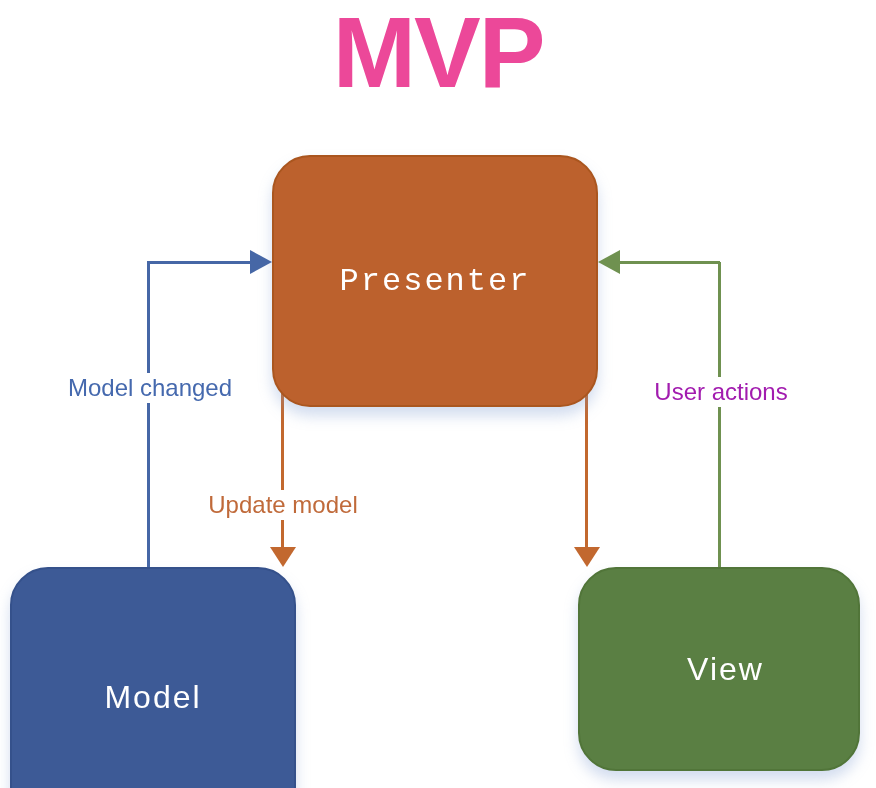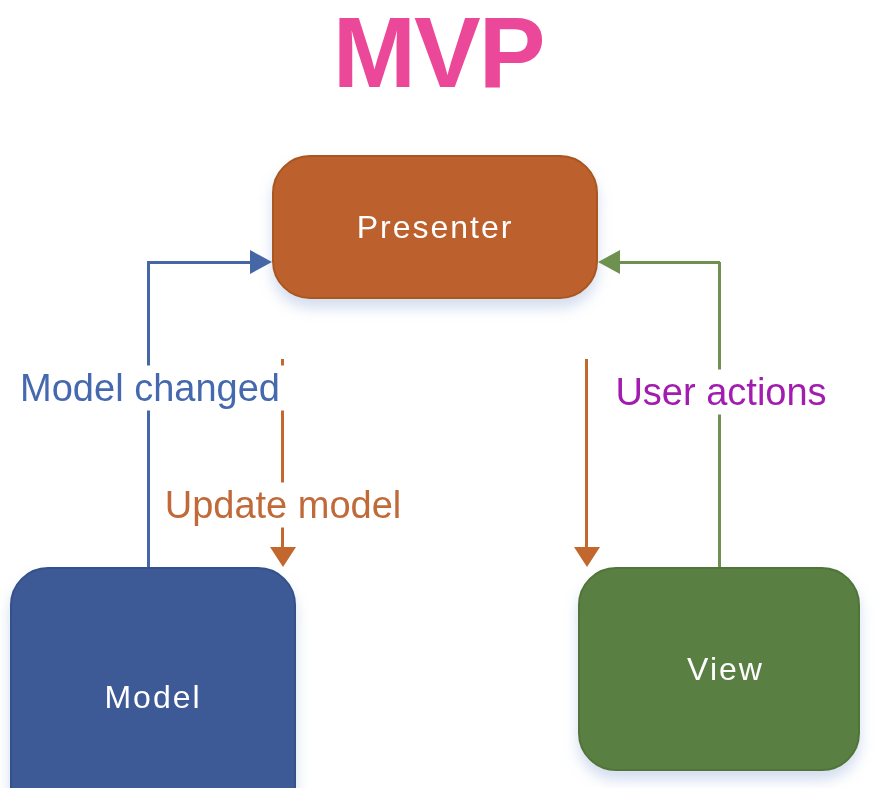--- a/index.html
+++ b/index.html
@@ -23,21 +23,21 @@
   
   .node{
     position:absolute;
     border-radius:38px;
     border:2px solid transparent;
     display:flex;align-items:center;justify-content:center;
     box-shadow:0 9px 14px rgba(128,158,210,0.35);
     box-sizing:border-box;
     z-index:3;
   }
-  .node-presenter{left:272px;top:155px;width:326px;height:144px;}
+  .node-presenter{left:272px;top:155px;width:326px;height:252px;font-family:Liberation Mono, monospace;}
   .node-model{left:10px;top:567px;width:286px;height:261px;}
   .node-view{left:578px;top:567px;width:282px;height:204px;padding-left:13px;}
   .node-label{
     font-size:32px;
     letter-spacing:2px;
     white-space:nowrap;
   }
   
   .line{position:absolute;z-index:1;}
   .l-mc-v{left:147px;top:262px;width:3px;height:305px;}
@@ -66,21 +66,21 @@
     border-top:20px solid transparent; 
   }
   .ah-um{left:270px;top:547px;}
   .ah-ui{left:574px;top:547px;}
   
   .edge-label{
     position:absolute;
     transform:translate(-50%,-50%);
     background:#ffffff;
     padding:1px 8px;
-    font-size:38px;
+    font-size:24px;
     white-space:nowrap;
     z-index:2;
   }
   .lbl-mc{left:150px;top:388px;}
   .lbl-um{left:283px;top:465px;}
   .lbl-ui{left:587px;top:467px;}
   .lbl-ua{left:721px;top:392px;}
 </style>
 </head>
 <body>

